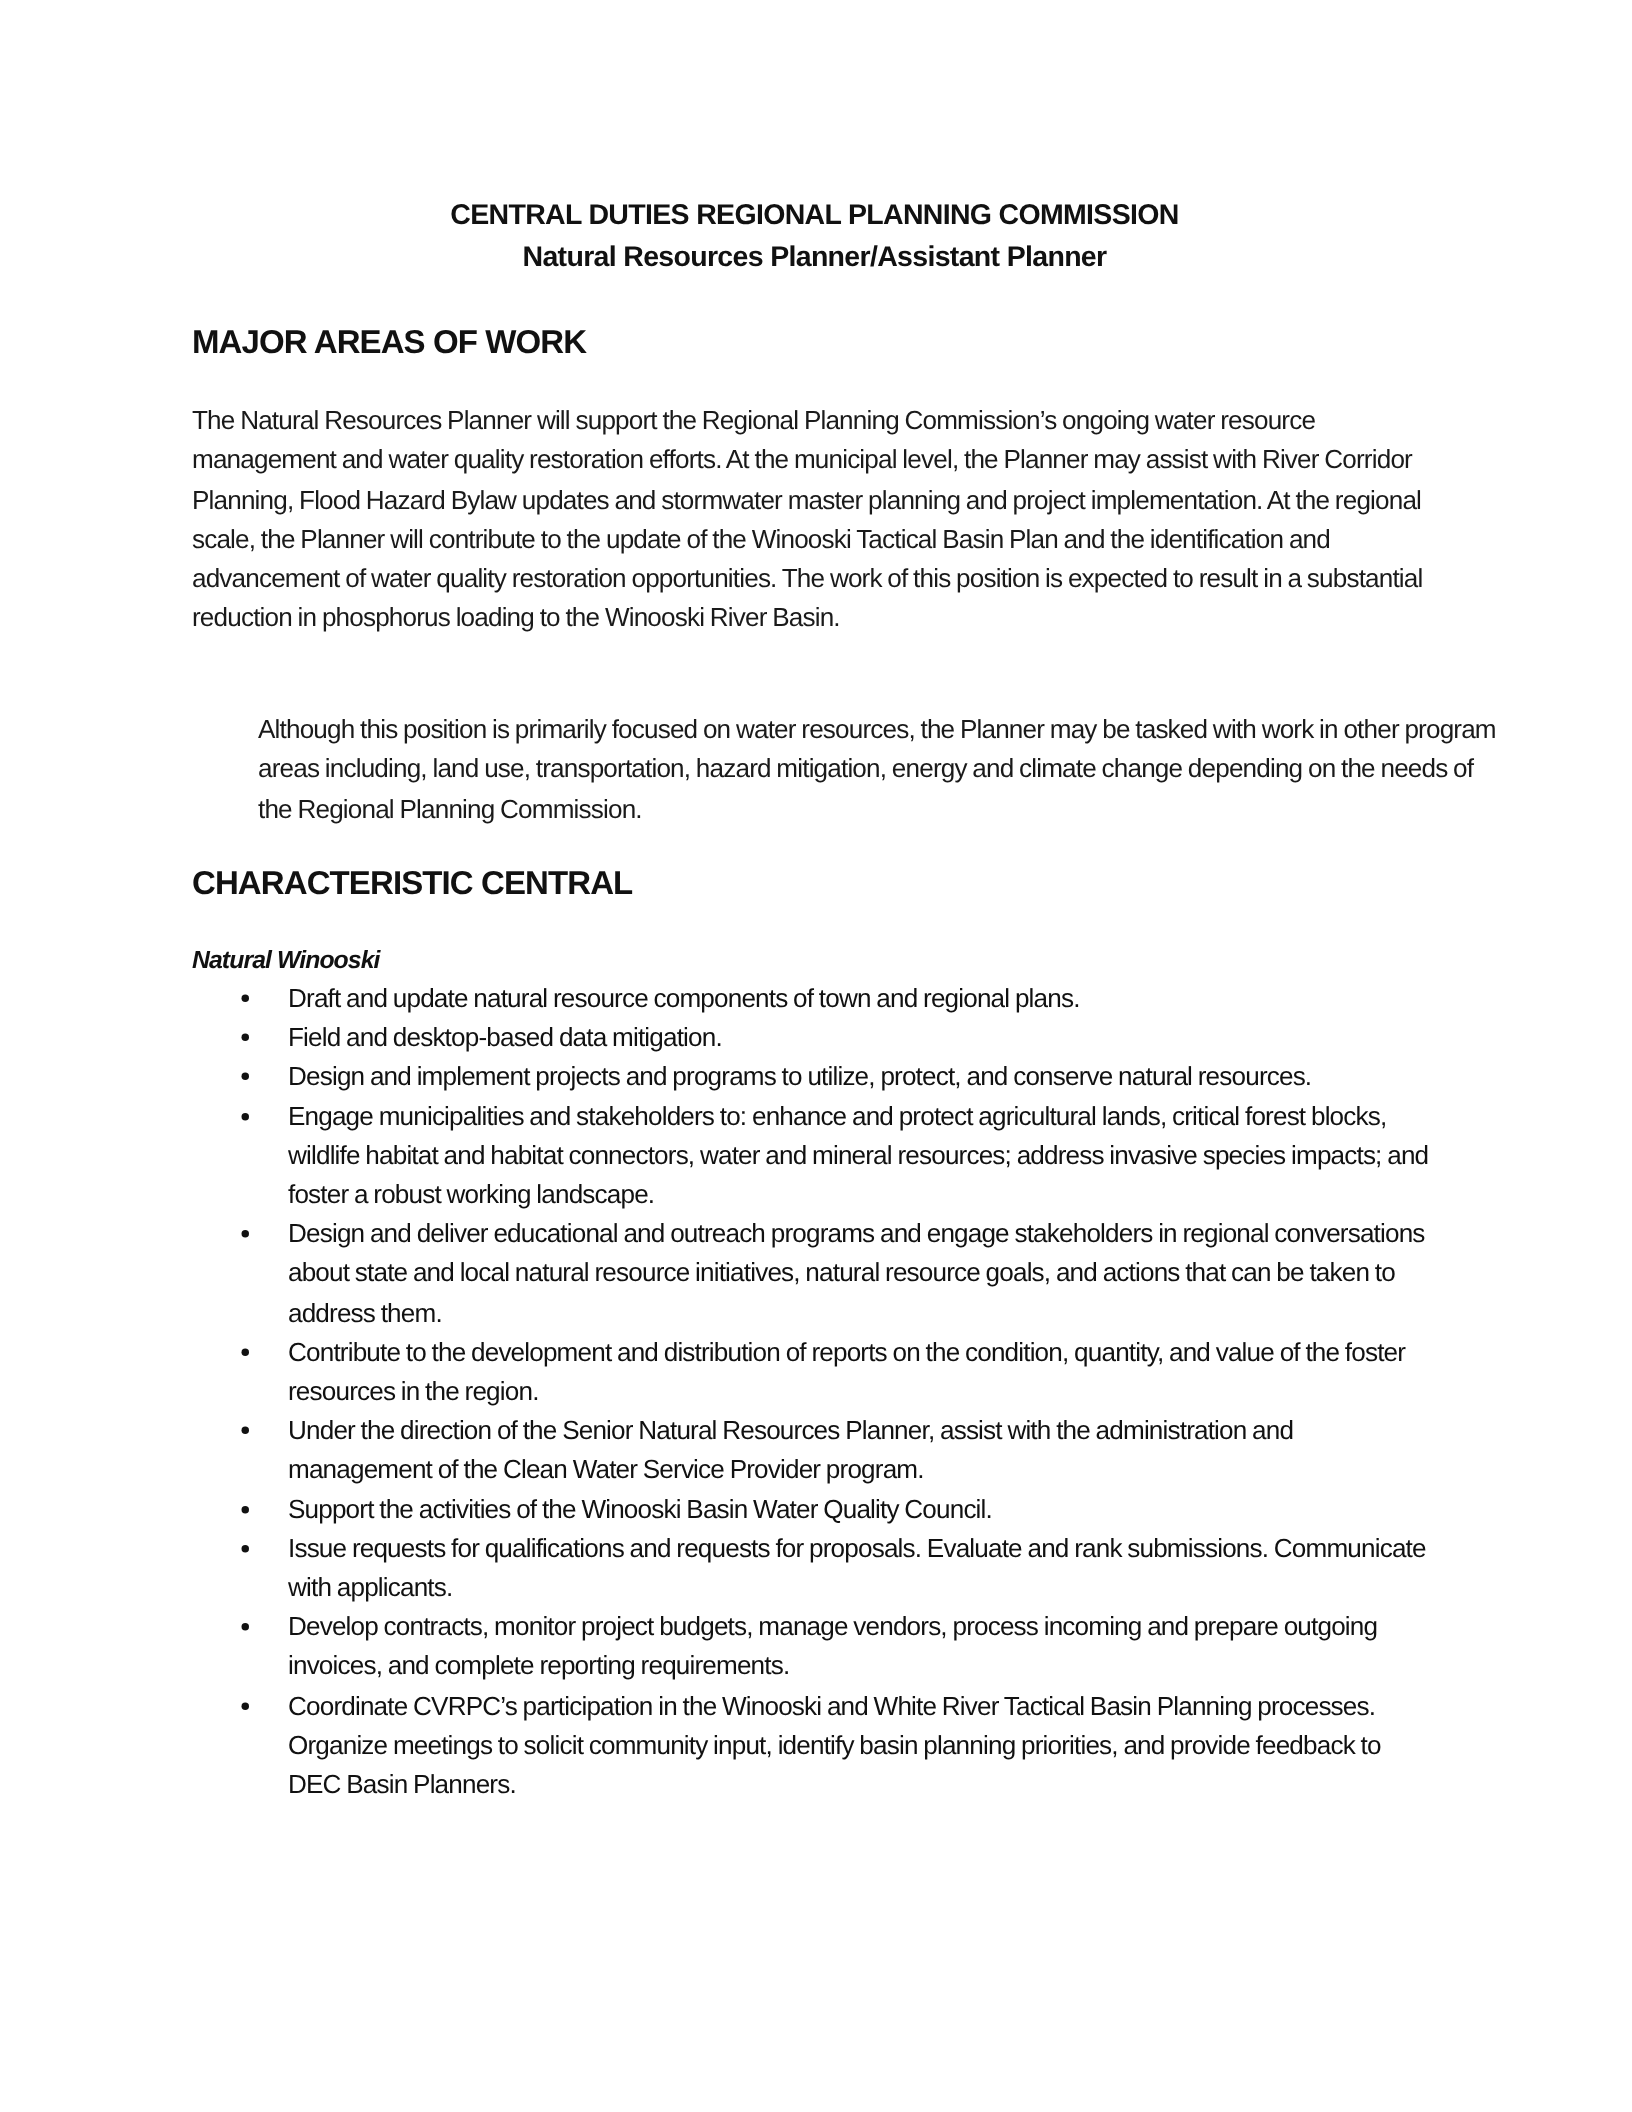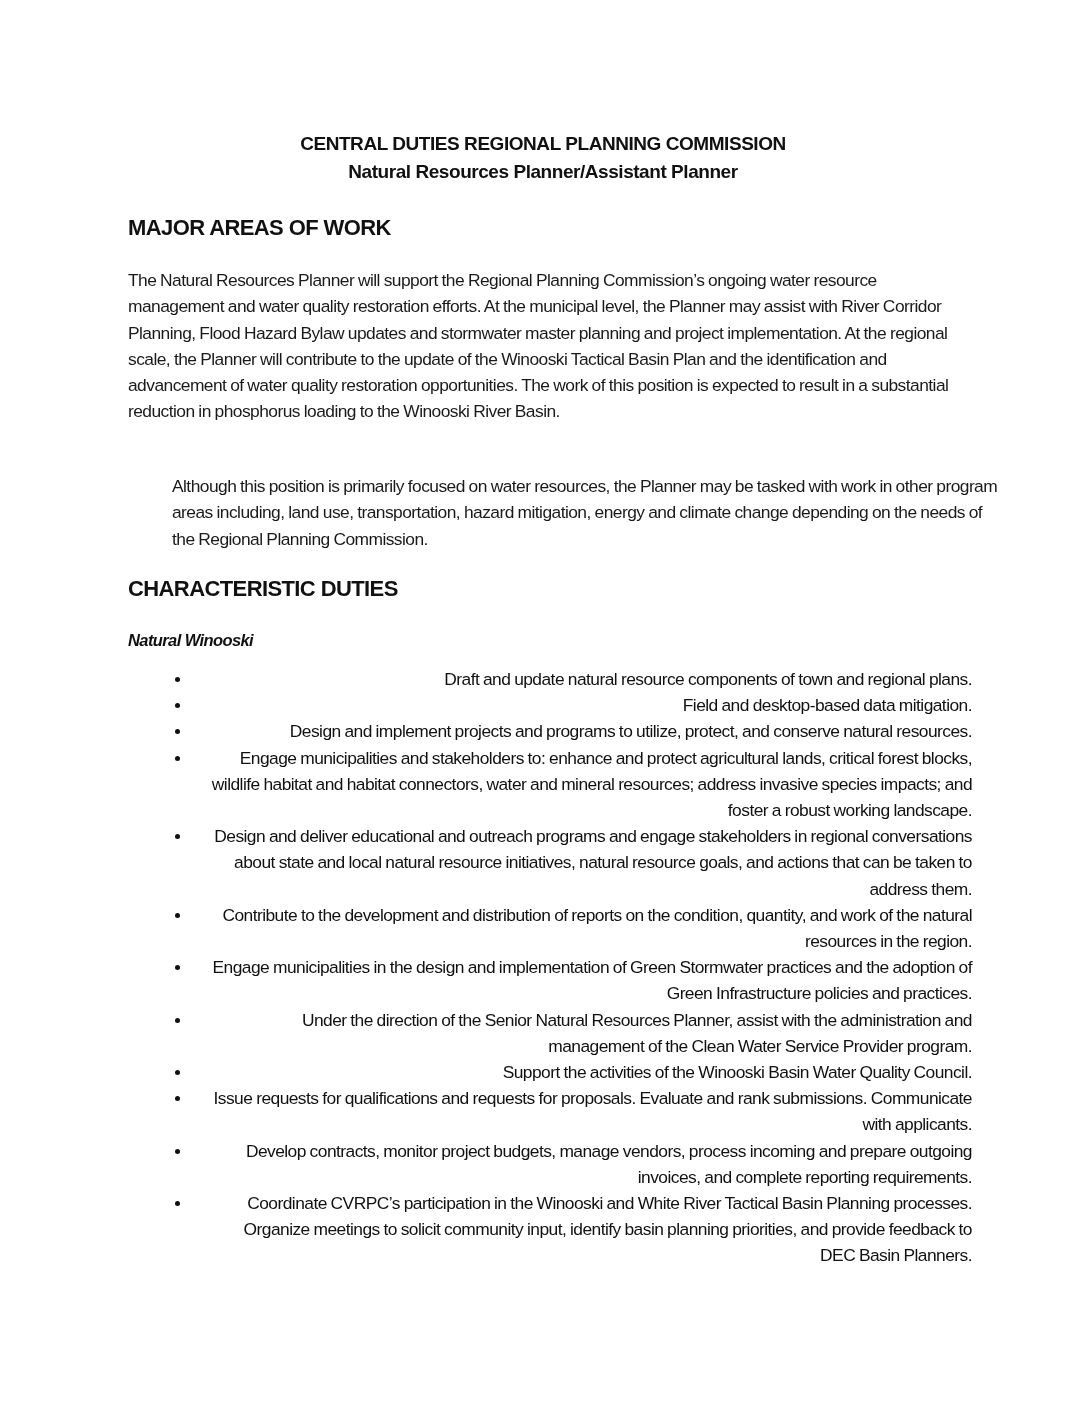--- a/index.html
+++ b/index.html
@@ -58,24 +58,23 @@
       font-style: italic;
       font-size: 16.5px;
       letter-spacing: -0.6px;
       line-height: 22px;
     }
     .bullets {
       position: absolute;
       left: 0;
       top: 652px;
       width: 830px;
-      margin: 14px;
+      margin: 0;
       padding: 0;
       list-style: none;
-      text-align: right;
     }
     .bullets li {
       position: relative;
       padding-left: 64px;
       font-size: 17.4px;
       line-height: 26.2px;
       letter-spacing: -0.55px;
       word-spacing: -0.5px;
       color: #111111;
     }
@@ -95,31 +94,30 @@
 <div class="page">
   <div class="title t1">CENTRAL DUTIES REGIONAL PLANNING COMMISSION</div>
   <div class="title t2">Natural Resources Planner/Assistant Planner</div>
 
   <div class="heading" style="top:217px;">MAJOR AREAS OF WORK</div>
 
   <div class="para" style="top:267px;">The Natural Resources Planner will support the Regional Planning Commission’s ongoing water resource management and water quality restoration efforts. At the municipal level, the Planner may assist with River Corridor Planning, Flood Hazard Bylaw updates and stormwater master planning and project implementation. At the regional scale, the Planner will contribute to the update of the Winooski Tactical Basin Plan and the identification and advancement of water quality restoration opportunities. The work of this position is expected to result in a substantial reduction in phosphorus loading to the Winooski River Basin.</div>
 
   <div class="para" style="top:473px;margin-left:44px;">Although this position is primarily focused on water resources, the Planner may be tasked with work in other program areas including, land use, transportation, hazard mitigation, energy and climate change depending on the needs of the Regional Planning Commission.</div>
 
-  <div class="heading" style="top:578px;">CHARACTERISTIC DUTIES</div>
+  <div class="heading" style="top:578px;">CHARACTERISTIC CENTRAL</div>
 
   <div class="subhead" style="top:629px;">Natural Winooski</div>
 
   <ul class="bullets">
     <li><span class="bullet-dot"></span><span>Draft and update natural resource components of town and regional plans.</span></li>
     <li><span class="bullet-dot"></span><span>Field and desktop-based data mitigation.</span></li>
     <li><span class="bullet-dot"></span><span>Design and implement projects and programs to utilize, protect, and conserve natural resources.</span></li>
     <li><span class="bullet-dot"></span><span>Engage municipalities and stakeholders to: enhance and protect agricultural lands, critical forest blocks, wildlife habitat and habitat connectors, water and mineral resources; address invasive species impacts; and foster a robust working landscape.</span></li>
     <li><span class="bullet-dot"></span><span>Design and deliver educational and outreach programs and engage stakeholders in regional conversations about state and local natural resource initiatives, natural resource goals, and actions that can be taken to address them.</span></li>
-    <li><span class="bullet-dot"></span><span>Contribute to the development and distribution of reports on the condition, quantity, and work of the natural resources in the region.</span></li>
-    <li><span class="bullet-dot"></span><span>Engage municipalities in the design and implementation of Green Stormwater practices and the adoption of Green Infrastructure policies and practices.</span></li>
+    <li><span class="bullet-dot"></span><span>Contribute to the development and distribution of reports on the condition, quantity, and value of the foster resources in the region.</span></li>
     <li><span class="bullet-dot"></span><span>Under the direction of the Senior Natural Resources Planner, assist with the administration and management of the Clean Water Service Provider program.</span></li>
     <li><span class="bullet-dot"></span><span>Support the activities of the Winooski Basin Water Quality Council.</span></li>
     <li><span class="bullet-dot"></span><span>Issue requests for qualifications and requests for proposals. Evaluate and rank submissions. Communicate with applicants.</span></li>
     <li><span class="bullet-dot"></span><span>Develop contracts, monitor project budgets, manage vendors, process incoming and prepare outgoing invoices, and complete reporting requirements.</span></li>
     <li><span class="bullet-dot"></span><span>Coordinate CVRPC’s participation in the Winooski and White River Tactical Basin Planning processes. Organize meetings to solicit community input, identify basin planning priorities, and provide feedback to DEC Basin Planners.</span></li>
   </ul>
 </div>
 
 </body></html>

